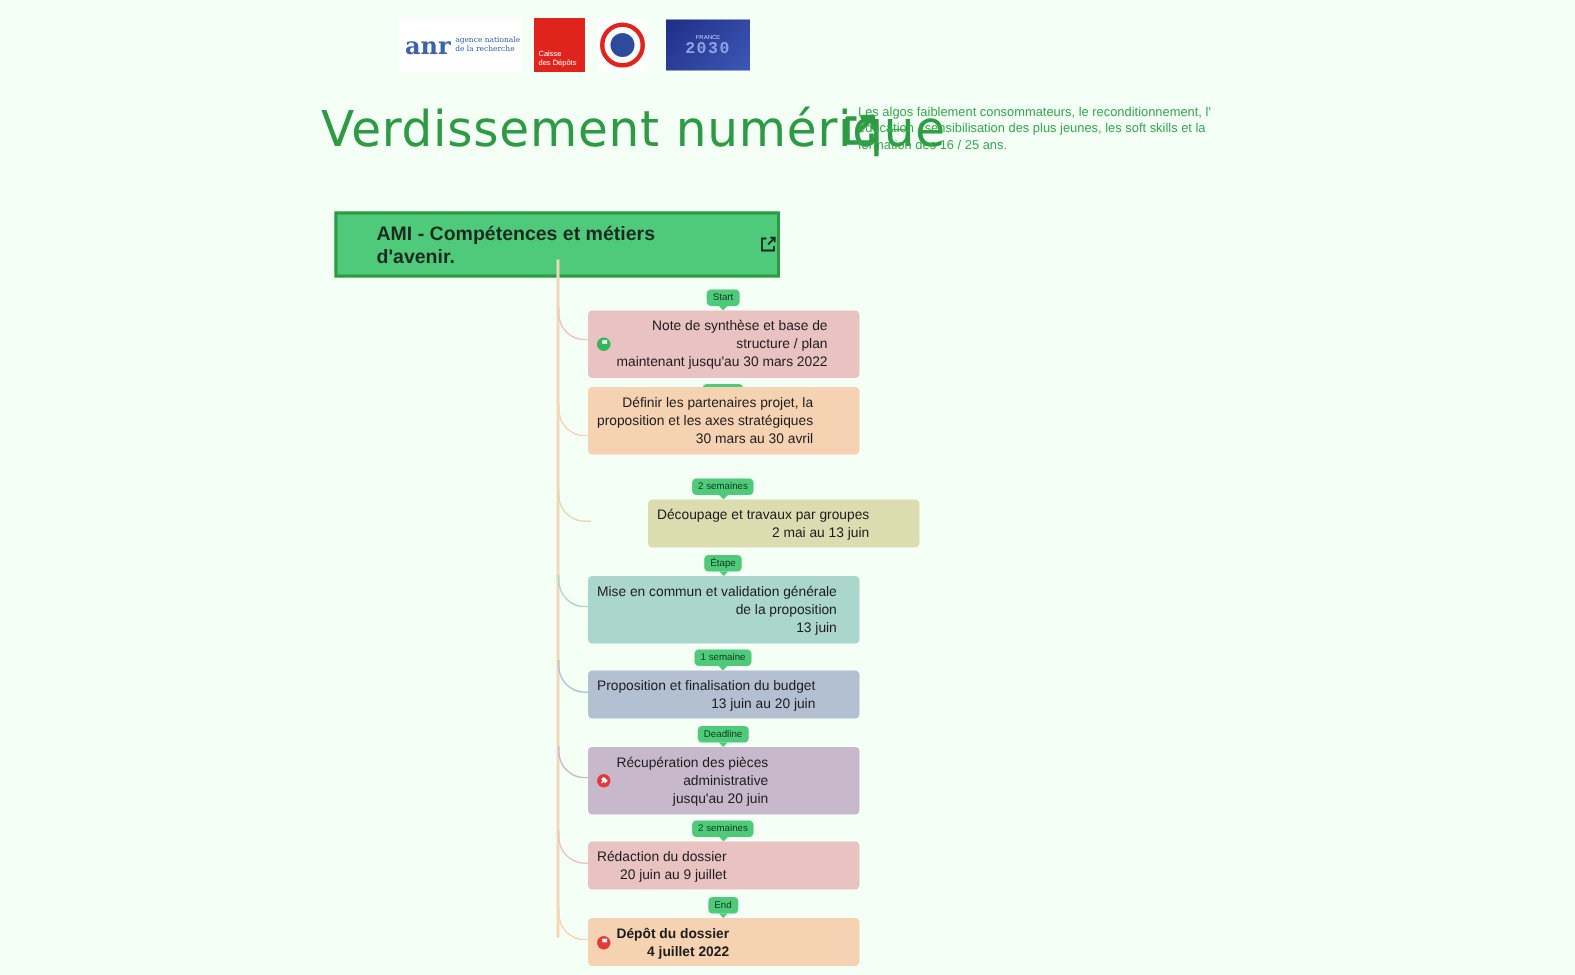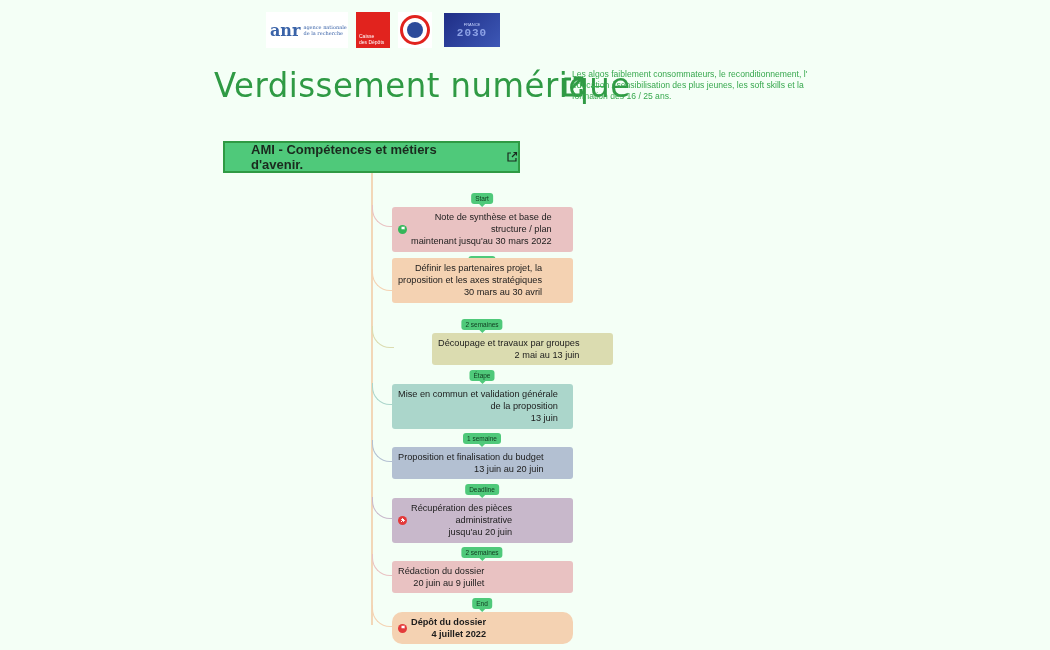--- a/index.html
+++ b/index.html
@@ -15,21 +15,21 @@
   .logo-inv .ring { width: 30px; height: 30px; border-radius: 50%; border: 3px solid #e1231e; display: flex; align-items: center; justify-content: center; }
   .logo-inv .ring span { width: 16px; height: 16px; border-radius: 50%; background: #2d4b9b; }
   .logo-f2030 { width: 56px; height: 34px; background: linear-gradient(135deg,#1f2e86,#3d58b6); color: #c9d6ff; font-size: 4px; display: flex; flex-direction: column; align-items: center; justify-content: center; margin-left: 4px; }
   .logo-f2030 b { font-size: 11px; color: #8da2e6; letter-spacing: 1px; font-family: Liberation Mono, monospace; }
 
   .title { position: absolute; left: 214px; top: 66px; font-size: 33px; color: #2f9a44; font-weight: 300; letter-spacing: 0.5px; font-family: "DejaVu Sans", sans-serif; font-weight: normal; transform: scaleX(0.98); transform-origin: left; }
   .title-link { position: absolute; left: 561px; top: 75px; width: 24px; height: 24px; }
   .note-line { position: absolute; left: 591px; top: 86px; width: 13px; height: 1px; background: #3db353; }
   .note { position: absolute; left: 572px; top: 69px; width: 265px; font-size: 8.6px; line-height: 11px; color: #37a84e; }
 
-  .root { position: absolute; left: 223px; top: 141px; width: 297px; height: 32px; background: #4fc97a; border: 2px solid #2f9a44; display: flex; align-items: center; padding-left: 26px; font-size: 13px; color: #1a2a1e; font-weight: bold; }
+  .root { position: absolute; left: 223px; top: 141px; width: 297px; height: 44px; background: #4fc97a; border: 2px solid #2f9a44; display: flex; align-items: center; padding-left: 26px; font-size: 13px; color: #1a2a1e; font-weight: bold; }
   .root .ext { margin-left: 14px; width: 12px; height: 12px; }
 
   .trunk { position: absolute; left: 371px; top: 173px; width: 2px; height: 452px; background: #f2d7b8; }
   .branch { position: absolute; left: 372px; width: 22px; border-bottom-left-radius: 18px; border-left: 2px solid transparent; }
 
   .badge { position: absolute; background: #4fc97a; color: #0f3a1f; font-size: 6.5px; height: 11px; line-height: 11px; padding: 0 4px; border-radius: 3px; transform: translateX(-50%); }
   .badge::after { content: ""; position: absolute; left: 50%; bottom: -3px; margin-left: -3px; border-left: 3px solid transparent; border-right: 3px solid transparent; border-top: 3px solid #4fc97a; }
 
   .node { position: absolute; left: 392px; width: 181px; border-radius: 3px; font-size: 9.2px; line-height: 12.2px; color: #1c1c1c; padding: 4px 6px; display: flex; align-items: center; }
   .node .ico { width: 9px; height: 9px; border-radius: 50%; flex: 0 0 9px; margin-right: 4px; display: flex; align-items: center; justify-content: center; }
@@ -132,21 +132,21 @@
 jusqu'au 20 juin</span>
       </div>
       <div class="branch" style="top: 553.5px; height: 22px; border-bottom: 1px solid rgb(233, 194, 194); border-left: 1px solid rgb(233, 194, 194);"></div>
       <div class="badge" style="left: 482px; top: 547px;">2 semaines</div>
       <div class="node" style="top: 561px; min-height: 29px; background: rgb(233, 194, 194);">
         <span class="txt">Rédaction du dossier
 20 juin au 9 juillet</span>
       </div>
       <div class="branch" style="top: 604.5px; height: 22px; border-bottom: 1px solid rgb(244, 210, 178); border-left: 1px solid rgb(244, 210, 178);"></div>
       <div class="badge" style="left: 482px; top: 598px;">End</div>
-      <div class="node bold" style="top: 612px; min-height: 29px; background: rgb(244, 210, 178); border-radius: 10px;">
+      <div class="node bold" style="top: 612px; min-height: 29px; background: rgb(244, 210, 178);">
         <span class="ico" style="background: rgb(227, 58, 58);">
           <svg viewBox="0 0 6 6">
             <path d="M1.5 5.5V0.8h3.5l-0.6 1.2 0.6 1.2H1.5" fill="#fff"></path>
           </svg>
         </span>
         <span class="txt">Dépôt du dossier
 4 juillet 2022</span>
       </div>
     </div>
 </div>

